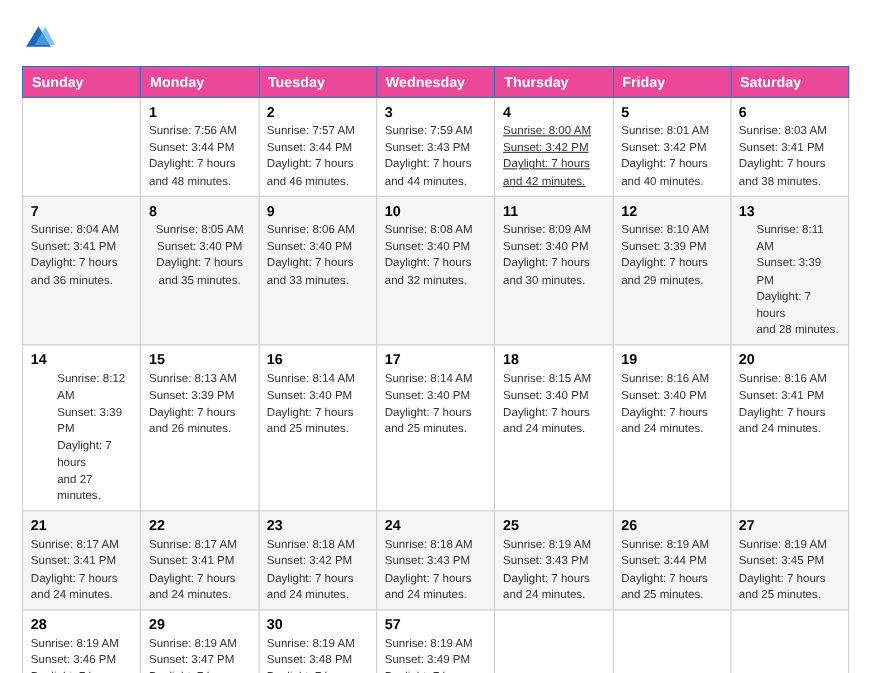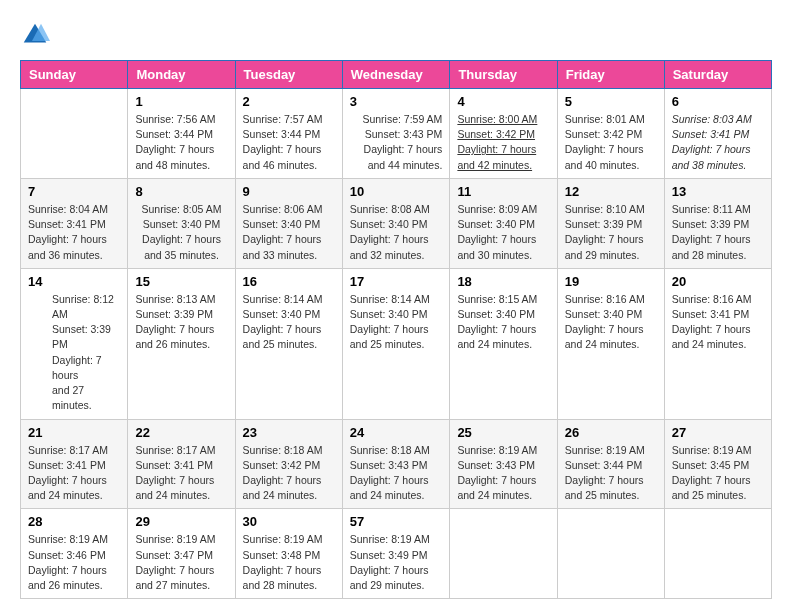--- a/index.html
+++ b/index.html
@@ -128,42 +128,42 @@
         </td>
         <td>
           <span class="day-num">2</span>
           <div class="day-info" style="white-space: pre-line;">Sunrise: 7:57 AM
 Sunset: 3:44 PM
 Daylight: 7 hours
 and 46 minutes.</div>
         </td>
         <td>
           <span class="day-num">3</span>
-          <div class="day-info" style="white-space: pre-line; text-align: right;">Sunrise: 7:59 AM
+          <div class="day-info" style="white-space: pre-line;">Sunrise: 7:59 AM
 Sunset: 3:43 PM
 Daylight: 7 hours
 and 44 minutes.</div>
         </td>
         <td>
           <span class="day-num">4</span>
           <div class="day-info" style="white-space: pre-line; text-decoration: underline;">Sunrise: 8:00 AM
 Sunset: 3:42 PM
 Daylight: 7 hours
 and 42 minutes.</div>
         </td>
         <td>
           <span class="day-num">5</span>
           <div class="day-info" style="white-space: pre-line;">Sunrise: 8:01 AM
 Sunset: 3:42 PM
 Daylight: 7 hours
 and 40 minutes.</div>
         </td>
         <td>
           <span class="day-num">6</span>
-          <div class="day-info" style="white-space: pre-line; font-style: italic;">Sunrise: 8:03 AM
+          <div class="day-info" style="white-space: pre-line;">Sunrise: 8:03 AM
 Sunset: 3:41 PM
 Daylight: 7 hours
 and 38 minutes.</div>
         </td>
       </tr>
       <tr>
         <td>
           <span class="day-num">7</span>
           <div class="day-info" style="white-space: pre-line;">Sunrise: 8:04 AM
 Sunset: 3:41 PM
@@ -200,21 +200,21 @@
         </td>
         <td>
           <span class="day-num">12</span>
           <div class="day-info" style="white-space: pre-line;">Sunrise: 8:10 AM
 Sunset: 3:39 PM
 Daylight: 7 hours
 and 29 minutes.</div>
         </td>
         <td>
           <span class="day-num">13</span>
-          <div class="day-info" style="white-space: pre-line;">Sunrise: 8:11 AM
+          <div class="day-info" style="white-space: pre-line; margin-left: 16px;">Sunrise: 8:11 AM
 Sunset: 3:39 PM
 Daylight: 7 hours
 and 28 minutes.</div>
         </td>
       </tr>
       <tr>
         <td>
           <span class="day-num">14</span>
           <div class="day-info" style="white-space: pre-line; margin-left: 24px;">Sunrise: 8:12 AM
 Sunset: 3:39 PM

